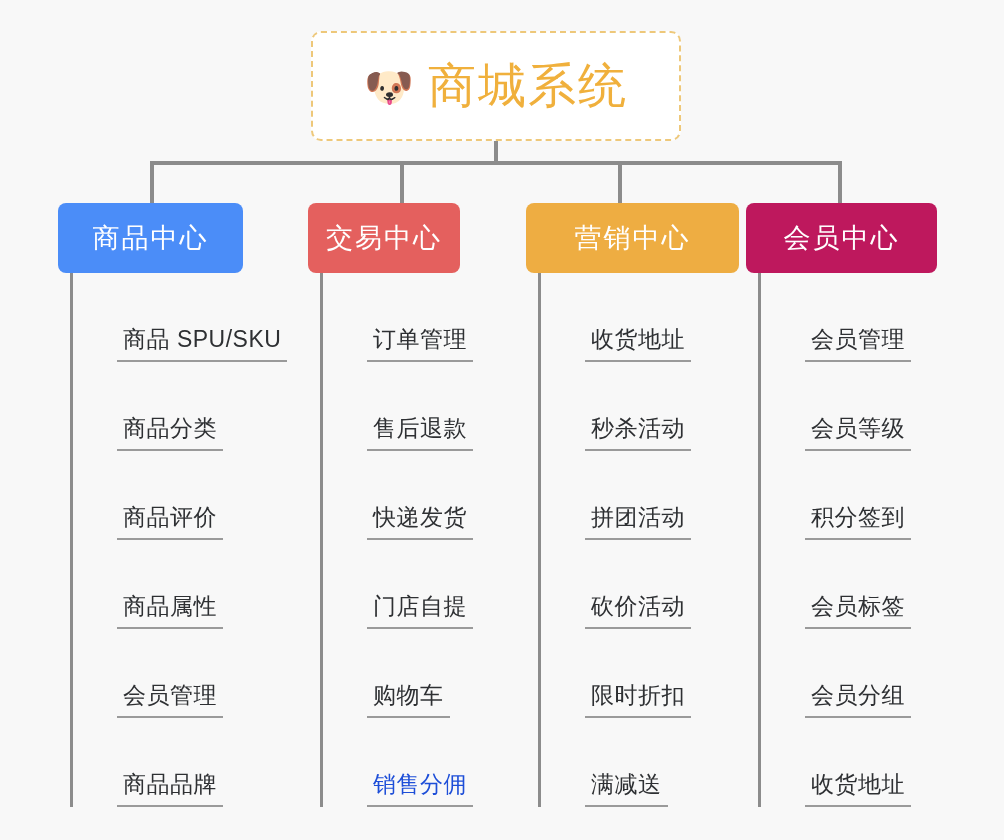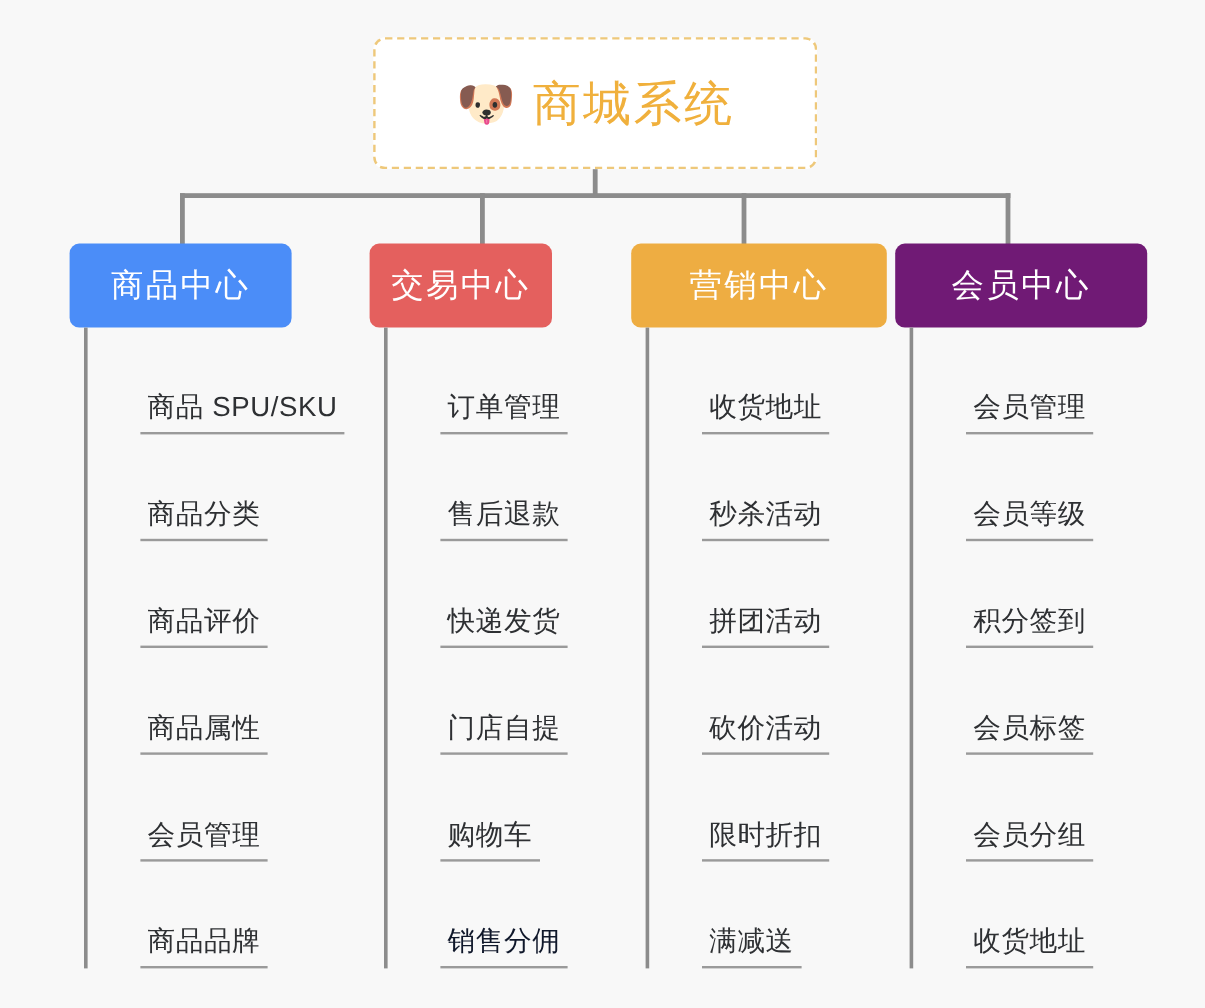--- a/index.html
+++ b/index.html
@@ -36,21 +36,21 @@
     justify-content: center;
     gap: 14px;
   }
   .root-emoji {
     font-size: 40px;
     line-height: 1;
     display: block;
     margin-top: 2px;
   }
   .root-title {
-    font-size: 40px;
+    font-size: 48px;
     color: #f0b03c;
     letter-spacing: 2px;
     white-space: nowrap;
   }
 
   
   .conn {
     position: absolute;
     background: #8c8c8c;
   }
@@ -154,21 +154,21 @@
       <div class="leaf">
           <span class="leaf-label" style="color: rgb(46, 48, 51); border-bottom-color: rgb(154, 154, 154);">快递发货</span>
         </div>
       <div class="leaf">
           <span class="leaf-label" style="color: rgb(46, 48, 51); border-bottom-color: rgb(154, 154, 154);">门店自提</span>
         </div>
       <div class="leaf">
           <span class="leaf-label" style="color: rgb(46, 48, 51); border-bottom-color: rgb(154, 154, 154);">购物车</span>
         </div>
       <div class="leaf">
-          <span class="leaf-label" style="color: #0f172a; border-bottom-color: rgb(154, 154, 154); margin-top: 47px;">销售分佣</span>
+          <span class="leaf-label" style="color: #1d4ed8; border-bottom-color: rgb(154, 154, 154); margin-top: 47px;">销售分佣</span>
         </div>
     </div>
   </div>
 
   <div class="column" style="left:526px;">
     <div class="cat-box" style="width:213px; background:#eead42;">
       <span>营销中心</span>
     </div>
     <div class="leaf-list" style="border-left-color: rgb(140, 140, 140);">
       <div class="leaf">
@@ -186,21 +186,21 @@
       <div class="leaf">
           <span class="leaf-label" style="color: rgb(46, 48, 51); border-bottom-color: rgb(154, 154, 154);">限时折扣</span>
         </div>
       <div class="leaf">
           <span class="leaf-label" style="color: rgb(46, 48, 51); border-bottom-color: rgb(154, 154, 154);">满减送</span>
         </div>
     </div>
   </div>
 
   <div class="column" style="left:746px;">
-    <div class="cat-box" style="width:210px; background:#701a75;">
+    <div class="cat-box" style="width:191px; background:#be185d;">
       <span>会员中心</span>
     </div>
     <div class="leaf-list" style="border-left-color: rgb(140, 140, 140);">
       <div class="leaf">
           <span class="leaf-label" style="color: rgb(46, 48, 51); border-bottom-color: rgb(154, 154, 154);">会员管理</span>
         </div>
       <div class="leaf">
           <span class="leaf-label" style="color: rgb(46, 48, 51); border-bottom-color: rgb(154, 154, 154);">会员等级</span>
         </div>
       <div class="leaf">

